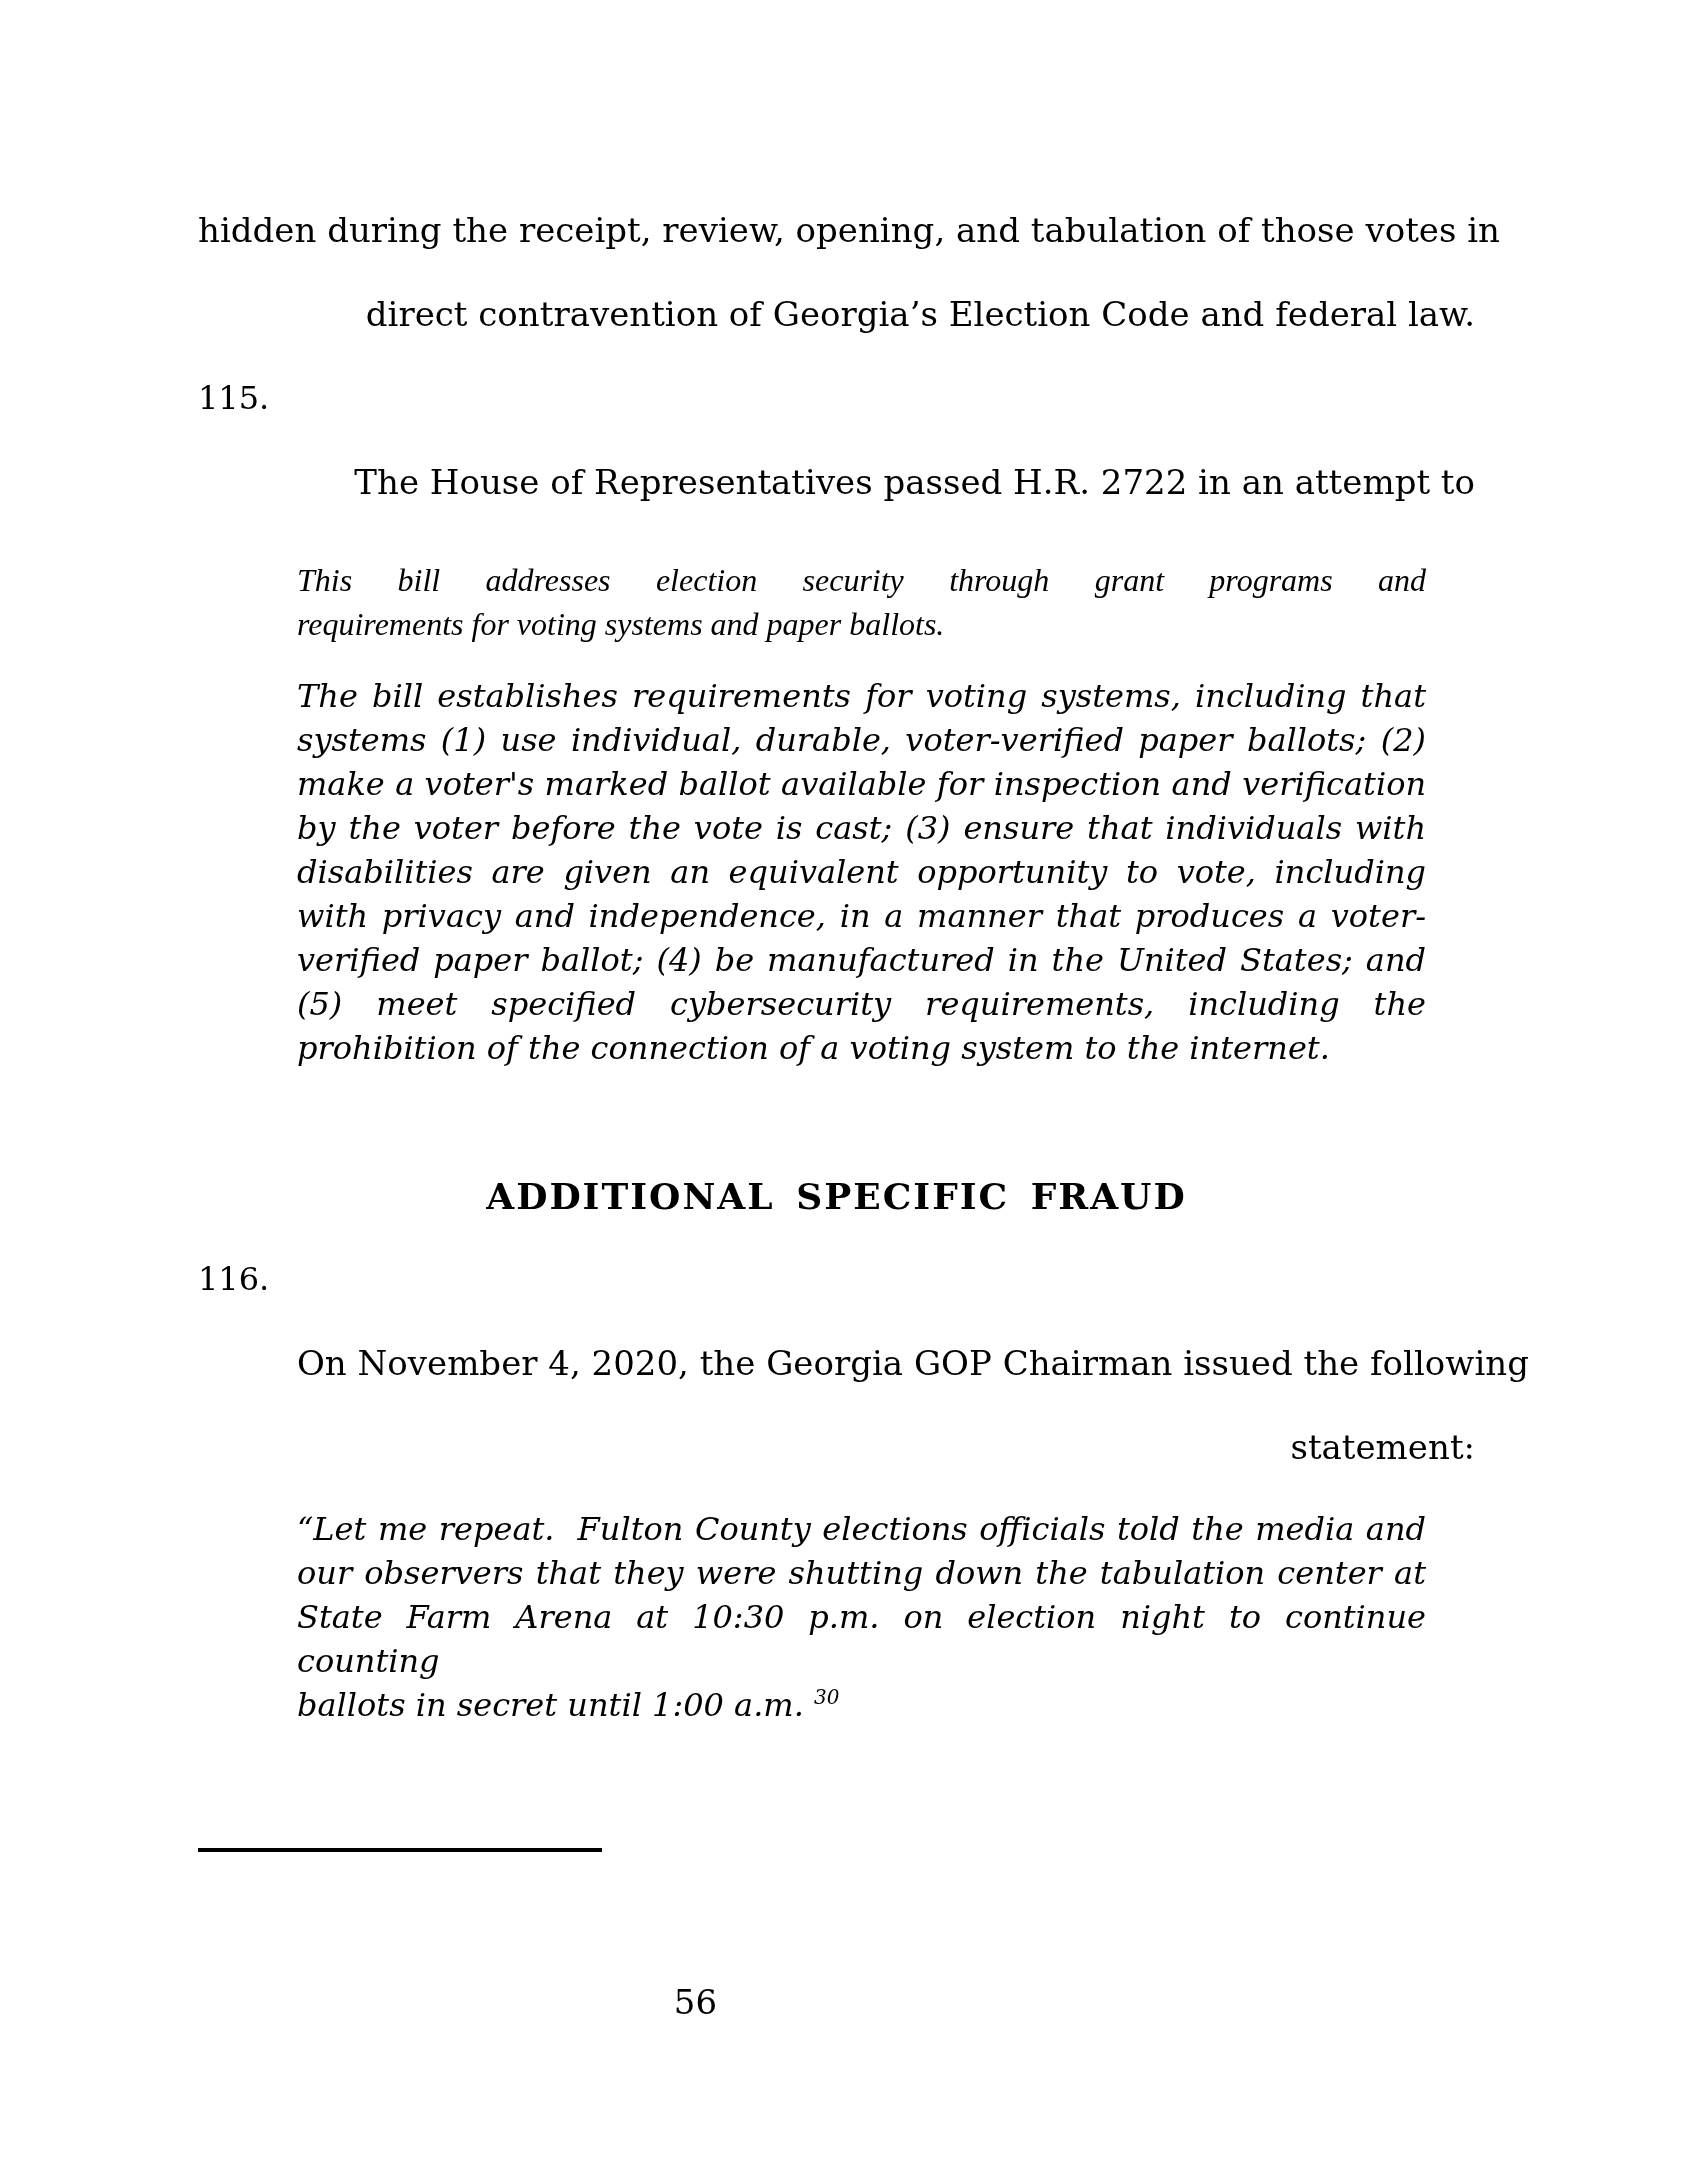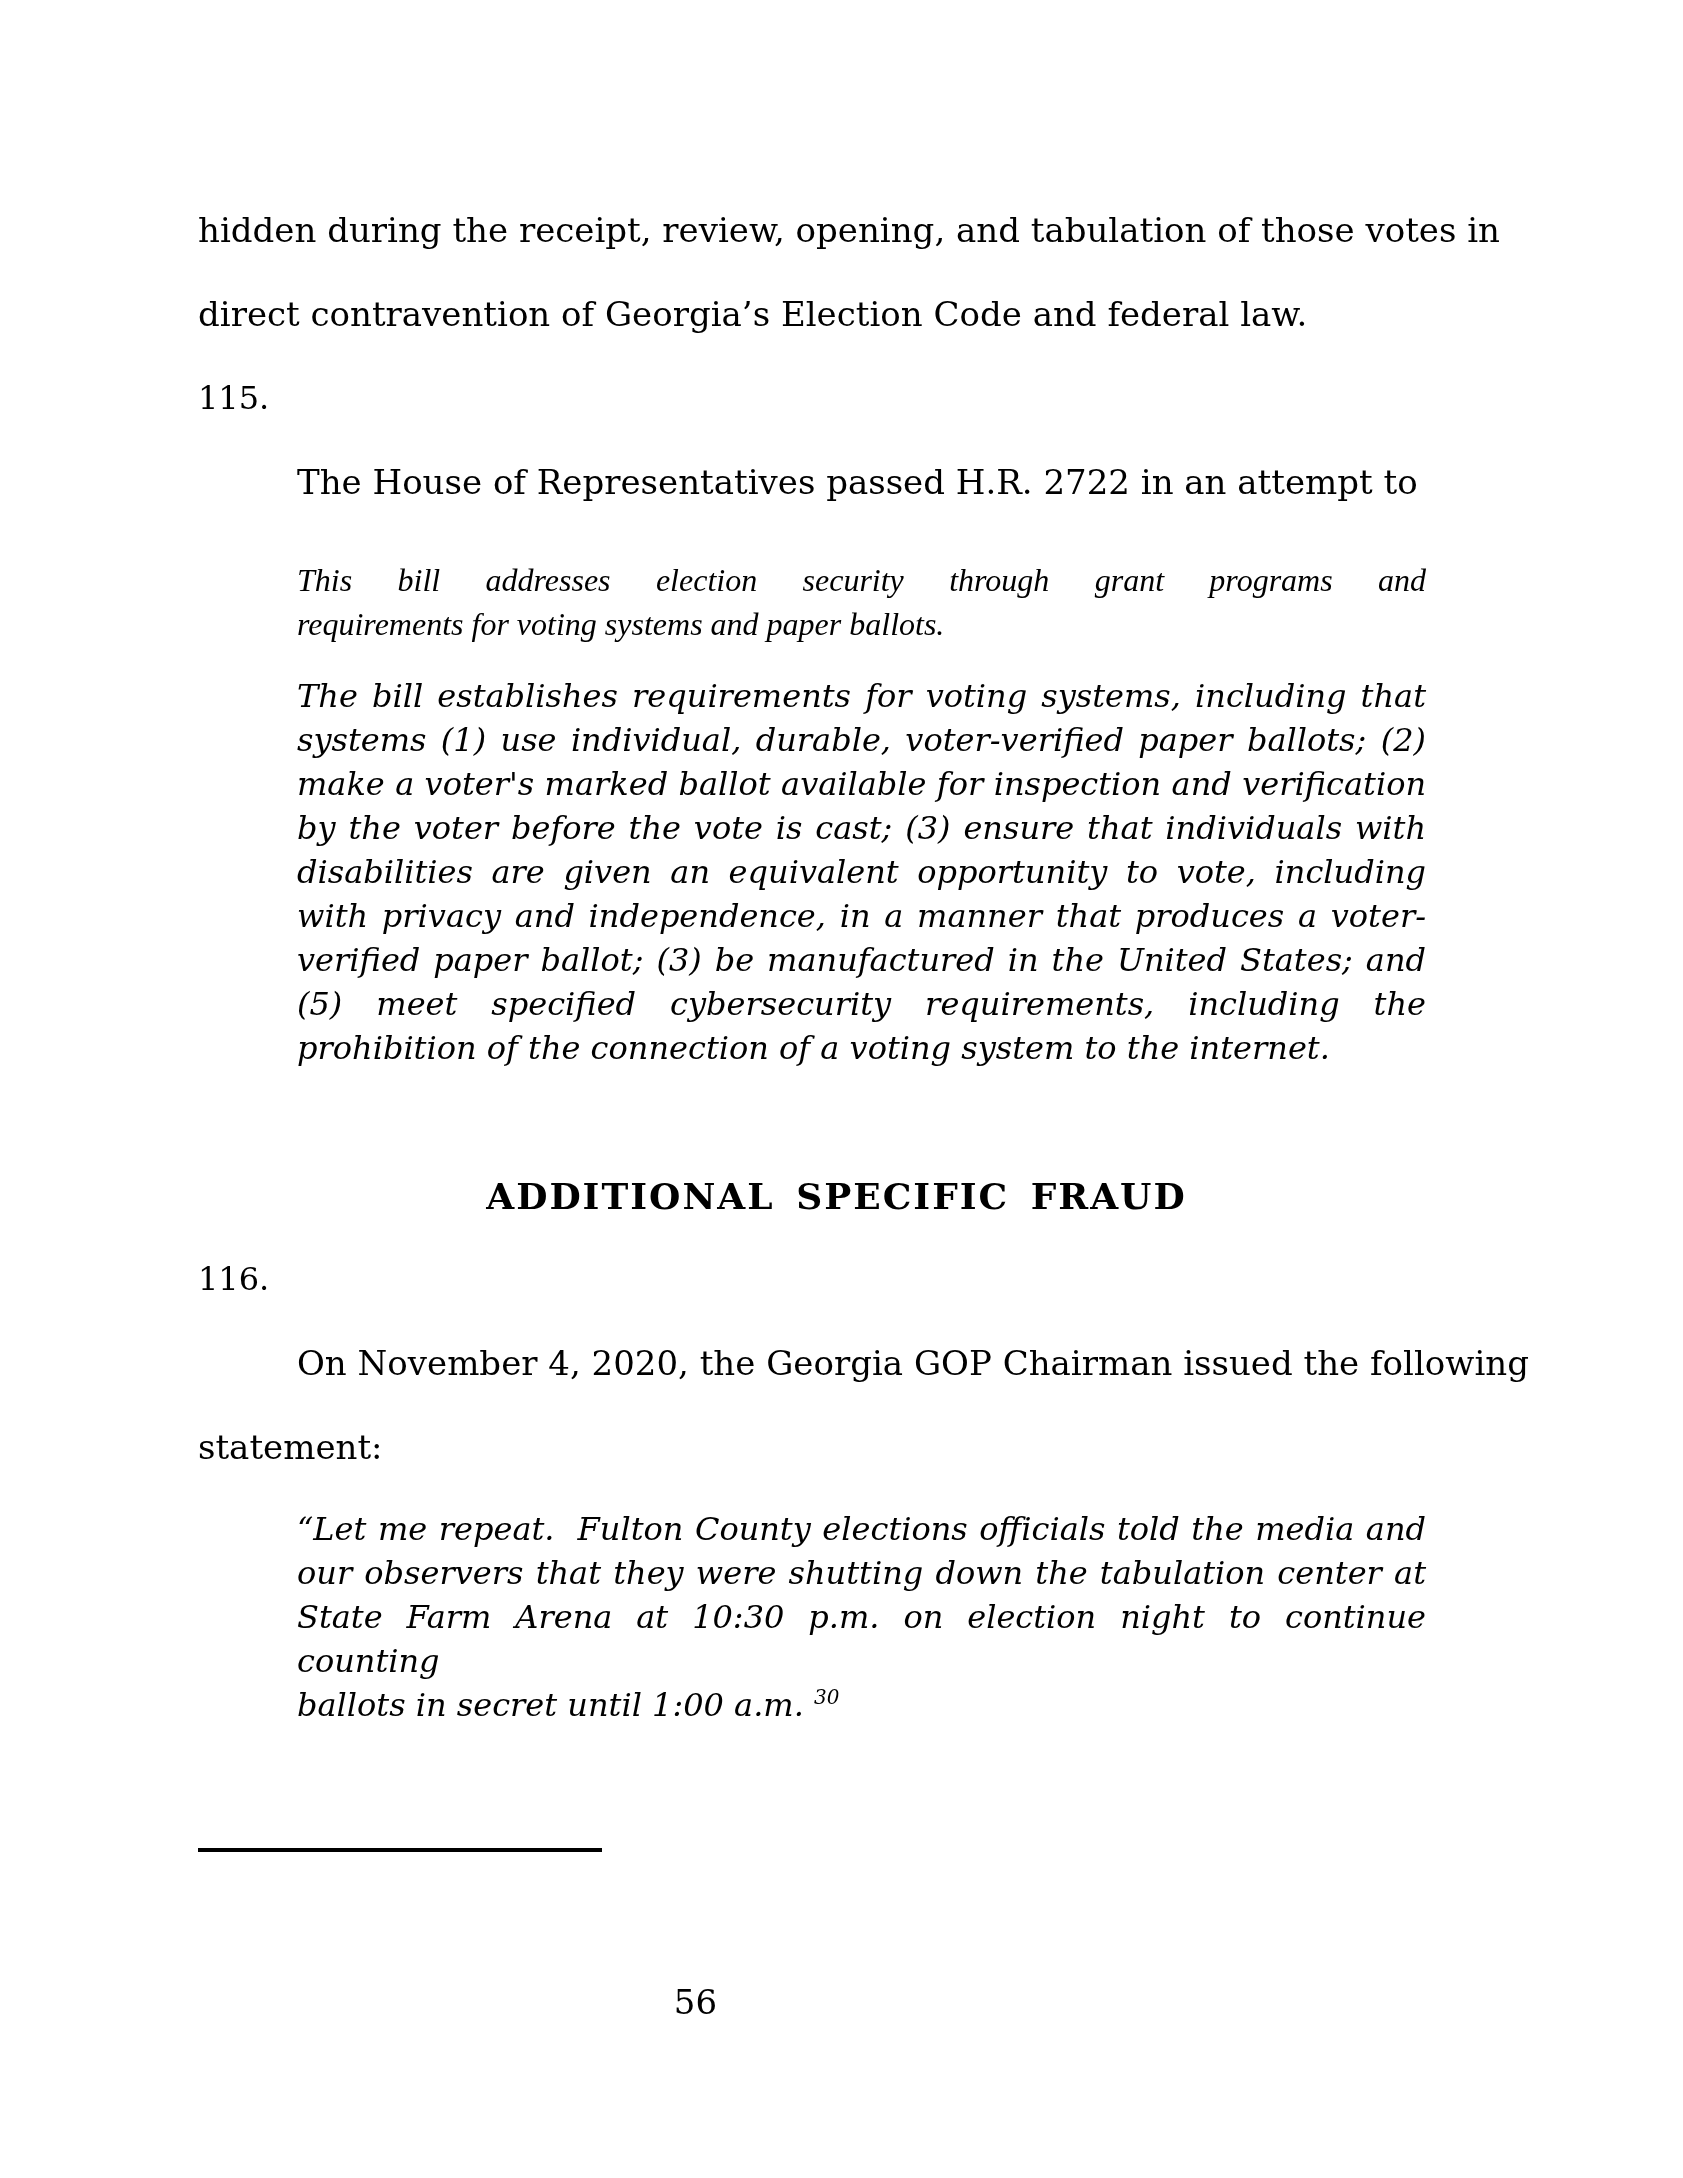--- a/index.html
+++ b/index.html
@@ -16,21 +16,21 @@
   .text-col {
     position: absolute;
     left: 198px;
     top: 188px;
     width: 1277px;
   }
   .bline {
     font-size: 34px;
     line-height: 84px;
     white-space: nowrap;
-    text-align: left;
+    text-align: right;
   }
   .indent { padding-left: 99px; }
   .pnum {
     font-size: 32px;
     line-height: 84px;
     text-align: left;
     white-space: nowrap;
   }
   .quote {
     margin-left: 99px;
@@ -100,21 +100,21 @@
       <div class="q-last">requirements for voting systems and paper ballots.</div>
     </div>
 
     <div class="quote mt-q2">
       <div class="q-just">The bill establishes requirements for voting systems, including that</div>
       <div class="q-just">systems (1) use individual, durable, voter-verified paper ballots; (2)</div>
       <div class="q-just">make a voter's marked ballot available for inspection and verification</div>
       <div class="q-just">by the voter before the vote is cast; (3) ensure that individuals with</div>
       <div class="q-just">disabilities are given an equivalent opportunity to vote, including</div>
       <div class="q-just">with privacy and independence, in a manner that produces a voter-</div>
-      <div class="q-just">verified paper ballot; (3) be manufactured in the United States; and</div>
+      <div class="q-just">verified paper ballot; (4) be manufactured in the United States; and</div>
       <div class="q-just">(5) meet specified cybersecurity requirements, including the</div>
       <div class="q-last">prohibition of the connection of a voting system to the internet.</div>
     </div>
 
     <div class="heading mt-h">ADDITIONAL SPECIFIC FRAUD</div>
 
     <div class="pnum mt-n">116.</div>
 
     <div>
       <div class="bline indent">On November 4, 2020, the Georgia GOP Chairman issued the following</div>

